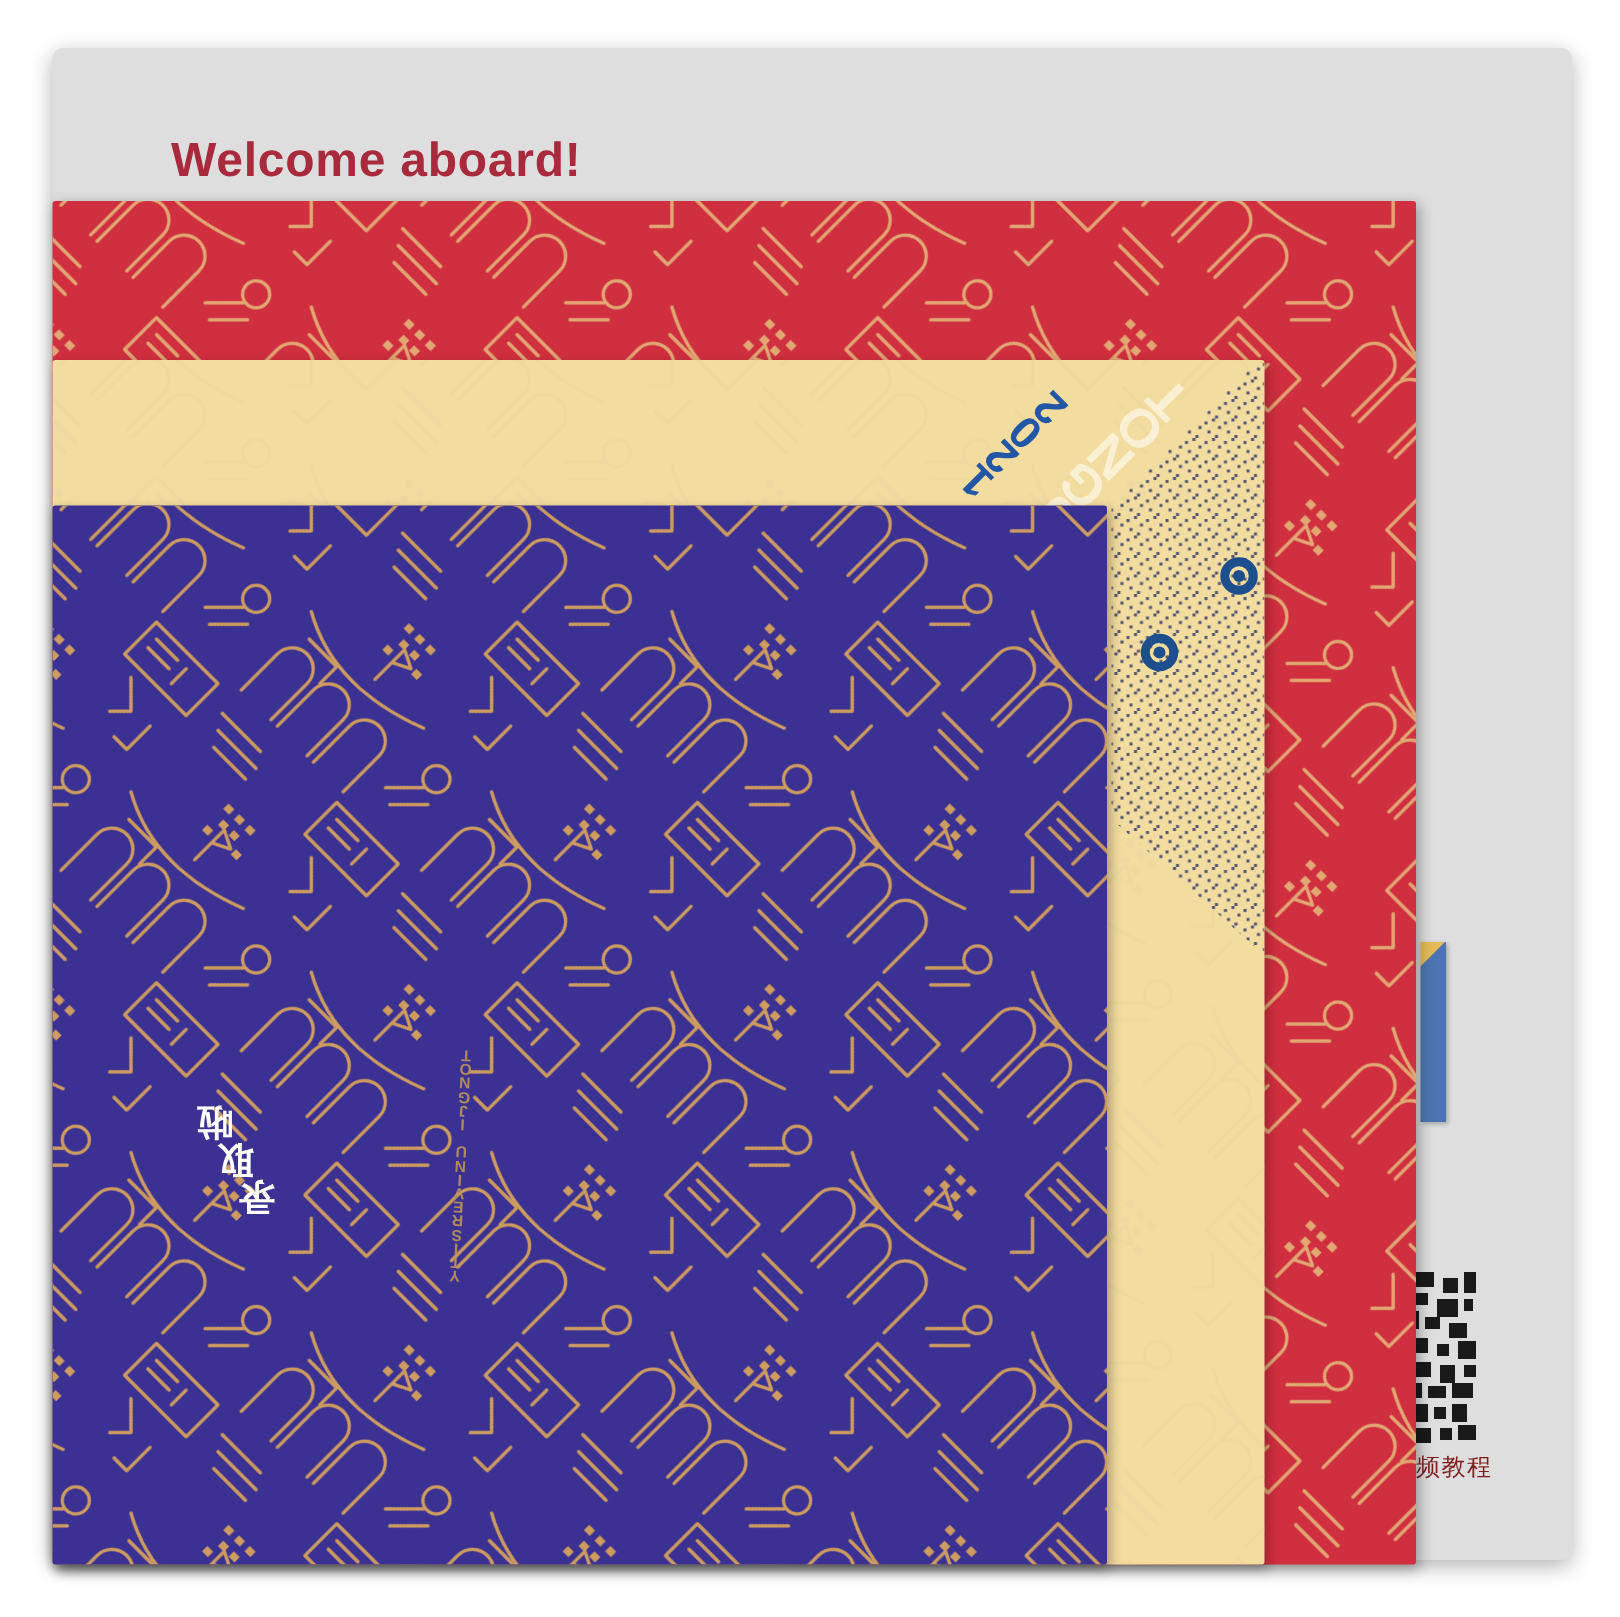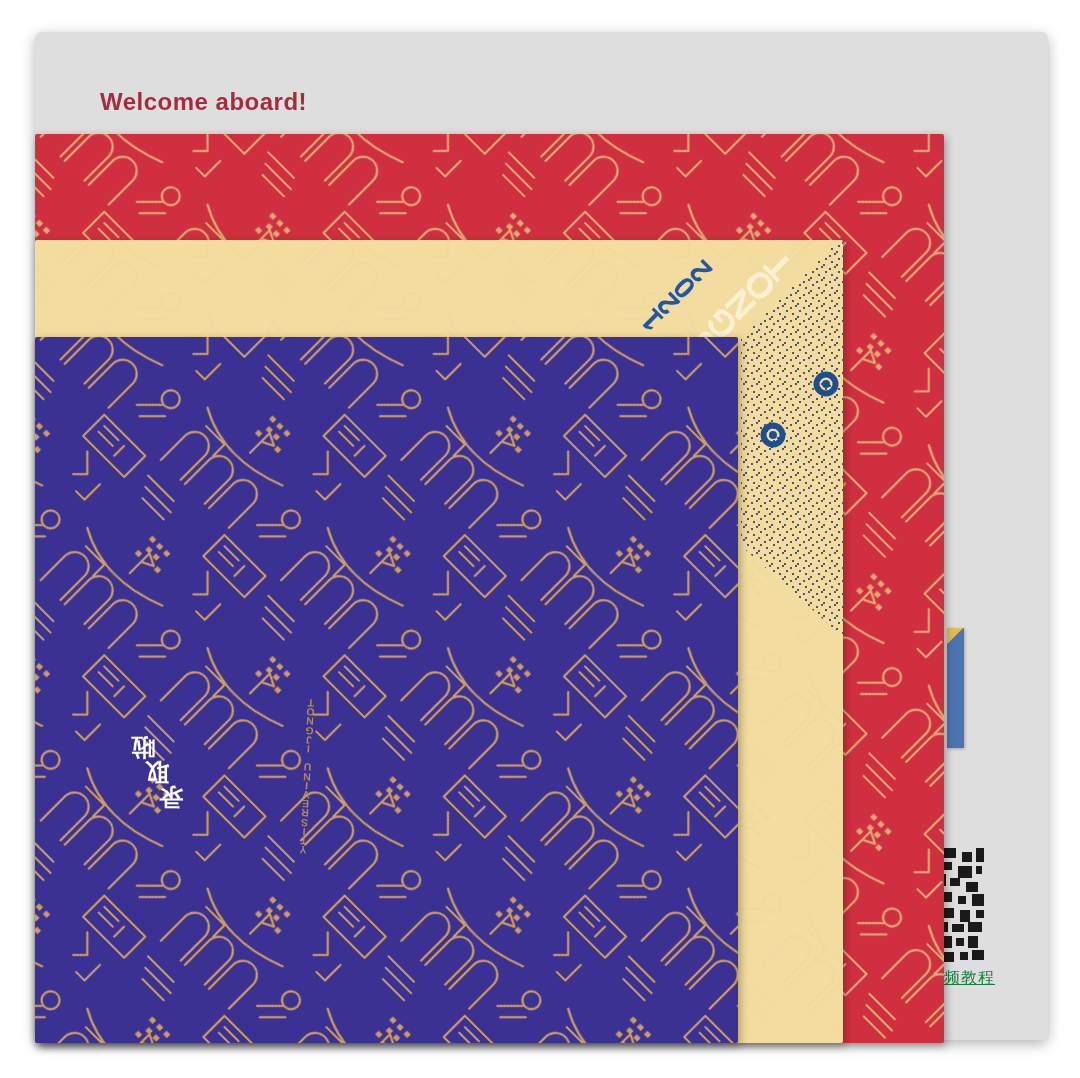--- a/index.html
+++ b/index.html
@@ -3,26 +3,26 @@
 <meta charset="utf-8">
 <style>
   html,body{margin:0;padding:0;background:#ffffff;}
   #stage{position:relative;width:1080px;height:1078px;background:#ffffff;overflow:hidden;
          font-family:"Liberation Sans", sans-serif;}
 
   
   #card{position:absolute;left:35px;top:32px;width:1013px;height:1008px;background:#dedede;
         border-radius:7px;box-shadow:0 4px 14px rgba(0,0,0,0.30);}
 
-  #welcome{position:absolute;left:65px;top:56px;font-size:24px;font-weight:bold;
+  #welcome{position:absolute;left:79px;top:56px;font-size:32px;font-weight:bold;
            color:#a82a3c;letter-spacing:0.5px;}
 
   
   #qr{position:absolute;left:903px;top:816px;width:46px;height:114px;}
-  #qr-caption{position:absolute;left:909px;top:936px;font-size:16px;color:#15803d;letter-spacing:1px;text-decoration:underline;}
+  #qr-caption{position:absolute;left:909px;top:936px;font-size:16px;color:#7f1d1d;letter-spacing:1px;}
 
   
   #strip{position:absolute;left:912px;top:596px;width:17px;height:120px;
          background:linear-gradient(135deg,#e3bc57 0 11px,#4d74b2 12px);
          box-shadow:1px 1px 3px rgba(0,0,0,0.25);}
 
   
   .paper{position:absolute;border-radius:2px;}
   #paper-red{left:35px;top:134px;width:909px;height:909px;background:#d02f3f;
              box-shadow:2px 3px 9px rgba(0,0,0,0.35);}

